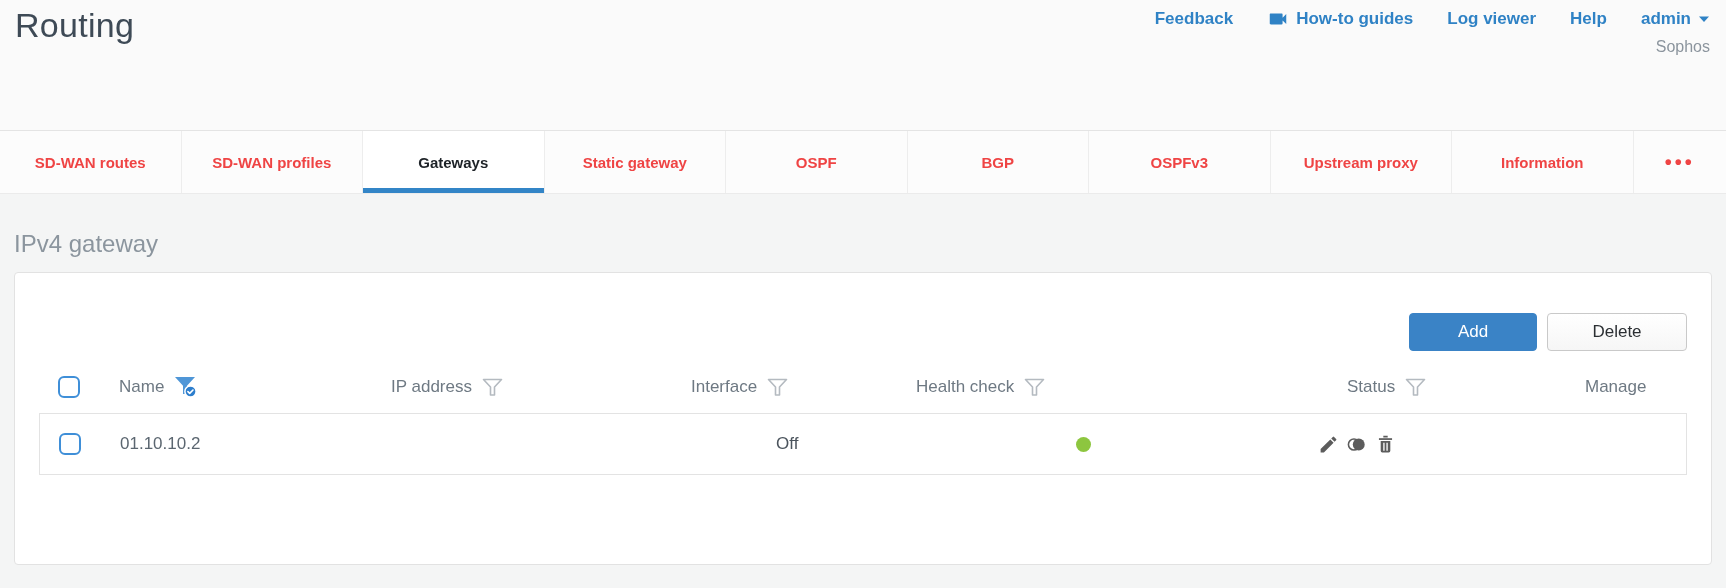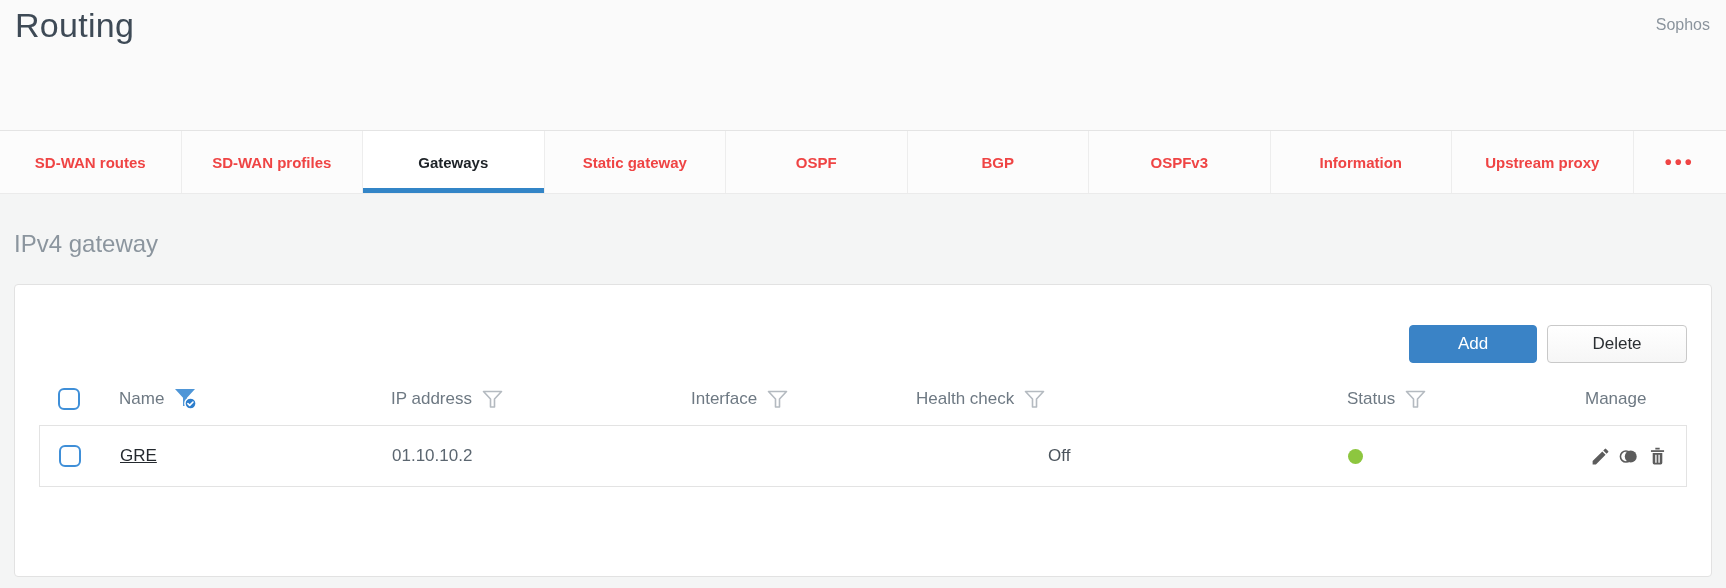--- a/index.html
+++ b/index.html
@@ -20,21 +20,21 @@
   .tab-bar { height:64px; display:flex; background:#fcfcfc; border-top:1px solid #e4e4e4; border-bottom:1px solid #ebebeb; }
   .tab { flex:0 0 181.5px; display:flex; align-items:center; justify-content:center; font-size:15px; font-weight:700; color:#ef4444; cursor:pointer; border-right:1px solid #ededed; position:relative; }
   .tab:last-child { flex:1; border-right:none; }
   .tab.active { background:#ffffff; color:#1d2227; }
   .tab.active::after { content:""; position:absolute; left:0; right:0; bottom:0; height:5px; background:#3385c7; }
   .tab-more-dots { font-size:20px; letter-spacing:3px; line-height:10px; }
 
   
   .content { padding:0 14px; }
   .section-heading { margin-top:36px; font-size:24px; font-weight:400; color:#8b959e; }
-  .panel { margin-top:26px; background:#fff; border:1px solid #e2e2e2; border-radius:4px; height:293px; padding:40px 24px 0 24px; }
+  .panel { margin-top:14px; background:#fff; border:1px solid #e2e2e2; border-radius:4px; height:293px; padding:40px 24px 0 24px; }
 
   .toolbar { display:flex; justify-content:flex-end; gap:10px; }
   .btn { height:38px; min-width:128px; border-radius:4px; font-family:inherit; font-size:17px; cursor:pointer; padding:0 22px; }
   .btn-primary { background:#3a83c6; border:1px solid #3a83c6; color:#fff; }
   .btn-secondary { background:linear-gradient(#ffffff,#f6f6f6); border:1px solid #c9c9c9; color:#2b2f33; min-width:140px; }
 
   
   .thead { display:flex; align-items:center; height:52px; margin-top:10px; }
   .trow { display:flex; align-items:center; height:62px; border:1px solid #e3e3e3; background:#fff; }
   .col { display:flex; align-items:center; gap:10px; padding-left:18px; }
@@ -56,34 +56,57 @@
   .cell-ip { color:#5b6670; }
   .status-dot { width:15px; height:15px; border-radius:50%; background:#8dc63f; display:inline-block; }
   .manage-icons svg { cursor:pointer; }
 </style>
 </head>
 <body>
 
 <div class="page-header">
   <h1 class="page-title">Routing</h1>
   <div class="header-right">
+    <nav class="utility-links">
+      <a>
+          <span>Feedback</span>
+        </a>
+      <a>
+        <svg class="icon-svg" width="22" height="22" viewBox="0 0 24 24">
+            <path fill="#2f82c5" d="M17 10.5V7c0-.55-.45-1-1-1H4c-.55 0-1 .45-1 1v10c0 .55.45 1 1 1h12c.55 0 1-.45 1-1v-3.5l4 4V6.5l-4 4z"></path>
+          </svg>
+        <span>How-to guides</span>
+      </a>
+      <a>
+          <span>Log viewer</span>
+        </a>
+      <a>
+          <span>Help</span>
+        </a>
+      <a class="admin">
+        <span>admin</span>
+        <svg class="icon-svg" width="12" height="8" viewBox="0 0 12 8">
+            <path fill="#2f82c5" d="M1 1.5h10L6 7z"></path>
+          </svg>
+      </a>
+    </nav>
     <div class="brand">Sophos</div>
   </div>
 </div>
 
 <nav class="tab-bar">
   <div class="tab">SD-WAN routes</div>
   <div class="tab">SD-WAN profiles</div>
   <div class="tab active">Gateways</div>
   <div class="tab">Static gateway</div>
   <div class="tab">OSPF</div>
   <div class="tab">BGP</div>
   <div class="tab">OSPFv3</div>
+  <div class="tab">Upstream proxy</div>
   <div class="tab">Information</div>
-  <div class="tab">Upstream proxy</div>
   <div class="tab">
       <span class="tab-more-dots">•••</span>
     </div>
 </nav>
 
 <main class="content">
   <h2 class="section-heading">IPv4 gateway</h2>
 
   <section class="panel">
     <div class="toolbar">
@@ -129,23 +152,20 @@
       </div>
       <div class="col col-manage">
         <span>Manage</span>
       </div>
     </div>
 
     <div class="trow">
       <div class="col col-check">
           <span class="checkbox"></span>
         </div>
-      <div class="col col-name">
-          <a class="name-link">GRE</a>
-        </div>
       <div class="col col-ip">
           <span class="cell-text cell-ip">01.10.10.2</span>
         </div>
       <div class="col col-iface">
           <span class="cell-text"></span>
         </div>
       <div class="col col-health cell-health-data">
           <span class="cell-text">Off</span>
         </div>
       <div class="col col-status">

